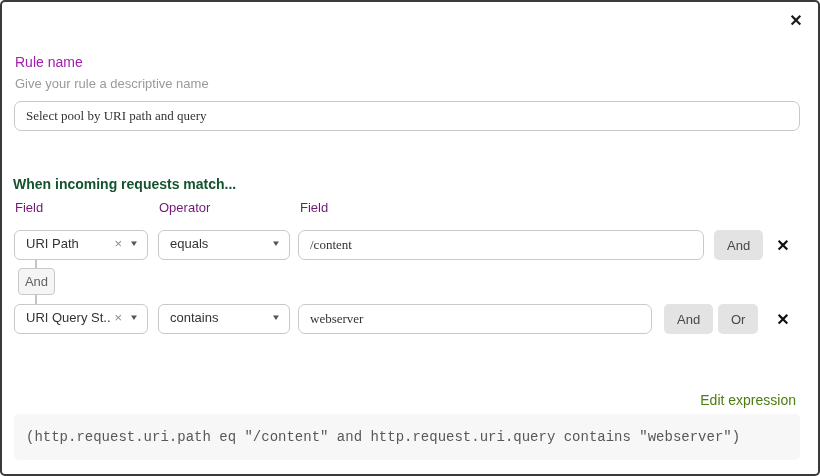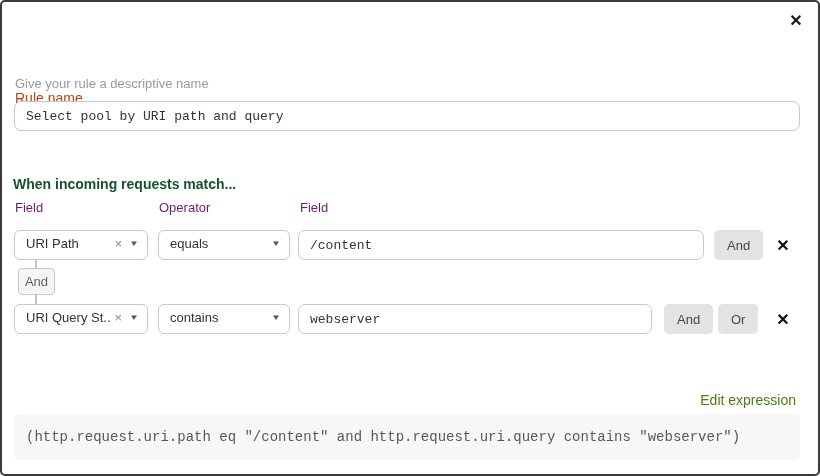--- a/index.html
+++ b/index.html
@@ -24,31 +24,31 @@
     cursor:pointer; background:none; border:none;
     font-family:"Liberation Sans", sans-serif;
   }
   .title {
     position:absolute; top:9px; left:13px;
     font-size:18px; font-weight:700; color:#27272a;
     letter-spacing:-0.2px;
   }
   .rule-label {
     position:absolute; top:52px; left:13px;
-    font-size:14px; color:#c2410c;margin-top:36px;
+    font-size:14px; color:#a21caf;
   }
   .rule-hint {
     position:absolute; top:74px; left:13px;
     font-size:13px; color:#9a9a9a;
   }
   .text-input {
     position:absolute;
     height:30px;
     border:1px solid #c9c9c9; border-radius:7px;
-    font-family:Liberation Mono, monospace;
+    font-family:Liberation Serif, serif;
     font-size:13px; color:#333;
     padding:0 11px;
     background:#fff;
     outline:none;
   }
   .rule-input { top:99px; left:12px; width:786px; }
   .match-heading {
     position:absolute; top:174px; left:11px;
     font-size:14px; font-weight:700; color:#14532d;
   }

